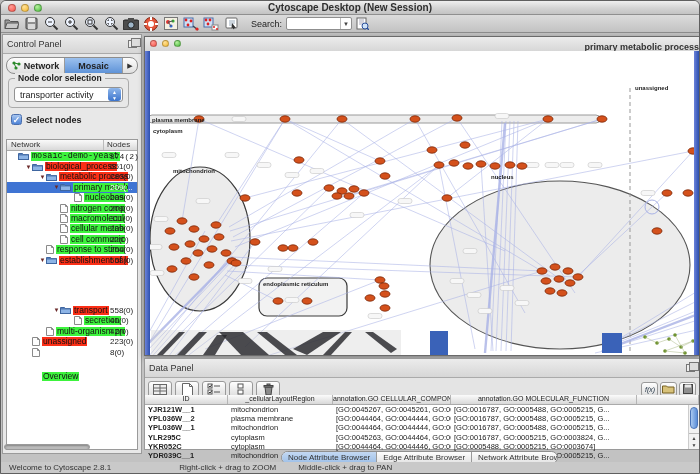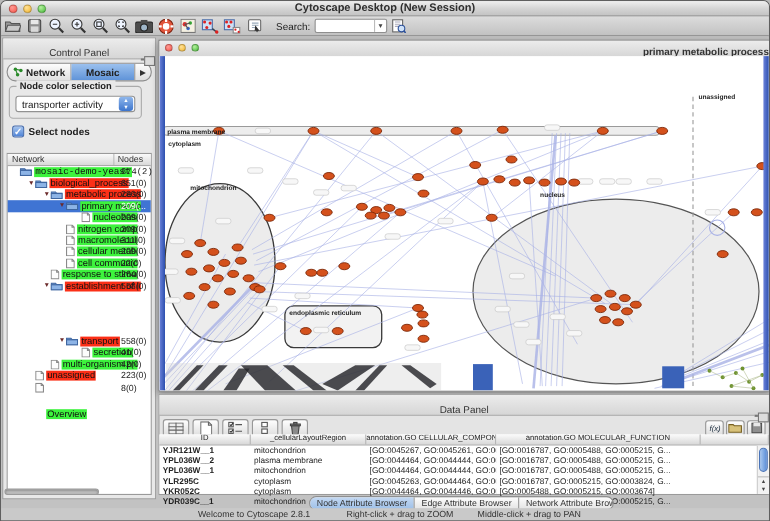--- a/index.html
+++ b/index.html
@@ -31,21 +31,21 @@
     display:flex; align-items:center; }
   .searchbox .arrow { margin-left:auto; width:11px; height:11px; border-left:1px solid #bbb;
     display:flex; align-items:center; justify-content:center; font-size:6px; color:#444; }
 
   
   .content { position:absolute; left:0; top:32px; right:0; bottom:11px; background:#c2c2c2; }
 
   .control-panel { position:absolute; left:1px; top:1px; width:140px; bottom:8px;
     background:#e8e8e8; border:1px solid #9a9a9a; }
   .cp-header { height:19px; background:linear-gradient(#ececec,#d6d6d6); border-bottom:1px solid #aaa;
-    font-size:9px; color:#333; display:flex; align-items:center; padding:8px 4px;flex-direction:column; }
+    font-size:9px; color:#333; display:flex; align-items:center; padding:8px 4px; }
   .float-ic { margin-left:auto; width:9px; height:8px; border:1px solid #777; position:relative; background:#eee; }
   .float-ic:after { content:""; position:absolute; left:2px; top:-3px; width:8px; height:7px; border:1px solid #777; background:#ddd; }
 
   .cp-tabs { display:flex; align-items:center; height:17px; margin:3px 3px 2px 3px;
     border:1px solid #8d8d8d; border-radius:8px; background:linear-gradient(#fdfdfd,#dfdfdf); overflow:hidden; }
   .cp-tab { flex:1; height:100%; display:flex; align-items:center; justify-content:center; gap:3px;
     font-size:9px; font-weight:bold; color:#222; border-right:1px solid #9a9a9a; }
   .cp-tab.sel { background:linear-gradient(#9cc1ee,#5f93d8); }
   .cp-tab-arrow { width:14px; height:100%; display:flex; align-items:center; justify-content:center; font-size:7px; color:#333; }
 
@@ -115,23 +115,23 @@
 
   .dp-tabs { position:absolute; left:280px; top:418px; width:277px; height:13px; display:flex;
     border:1px solid #8f8f8f; border-radius:7px; overflow:hidden; background:linear-gradient(#fdfdfd,#e4e4e4); }
   .dp-tab { flex:1; display:flex; align-items:center; justify-content:center; font-size:8px; font-weight:normal;
     color:#333; border-right:1px solid #9a9a9a; white-space:nowrap; padding:0 6px; }
   .dp-tab:last-child { border-right:none; }
   .dp-tab.sel { background:linear-gradient(#c3d8f2,#9ec0e8); }
 
   
   .statusbar { position:absolute; left:0; bottom:0; right:0; height:11px; background:#c9c9c9;
-    display:flex; align-items:center; font-size:8px; color:#333;justify-content:center; }
+    display:flex; align-items:center; font-size:8px; color:#333; }
   .statusbar span { margin-left:8px; }
-  .statusbar .s2 { margin-left:33px; } .statusbar .s3 { margin-left:22px; }
+  .statusbar .s2 { margin-left:68px; } .statusbar .s3 { margin-left:22px; }
   .membar { position:absolute; left:3px; bottom:12px; width:86px; height:6px; border-radius:3px;
     background:#bdbdbd; border:1px solid #9a9a9a; box-shadow:inset 0 1px 2px rgba(0,0,0,.3); }
 </style>
 </head>
 <body>
 
 <div class="window">
 
   <div class="titlebar">
     <div class="lights">

